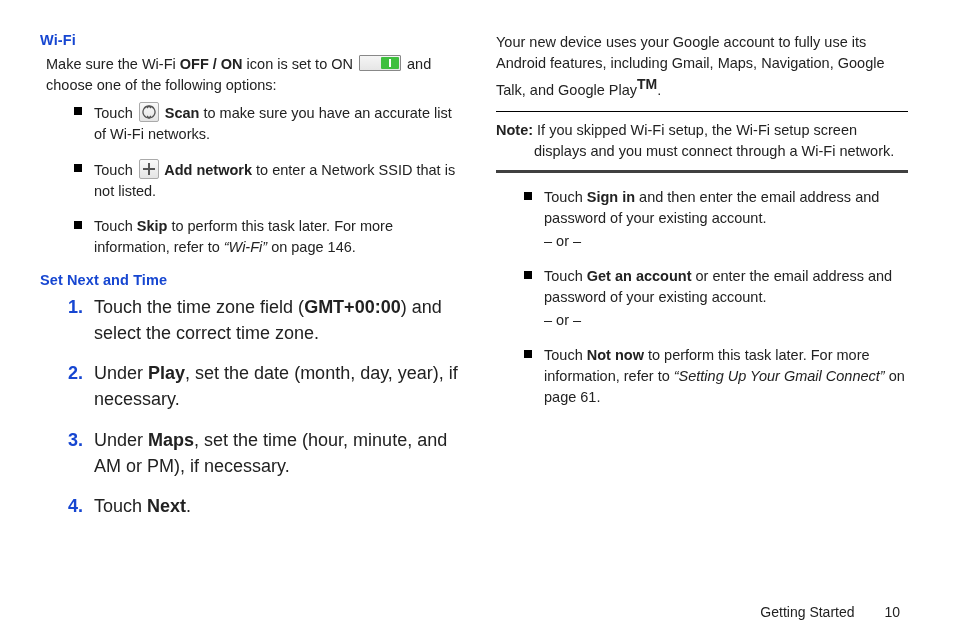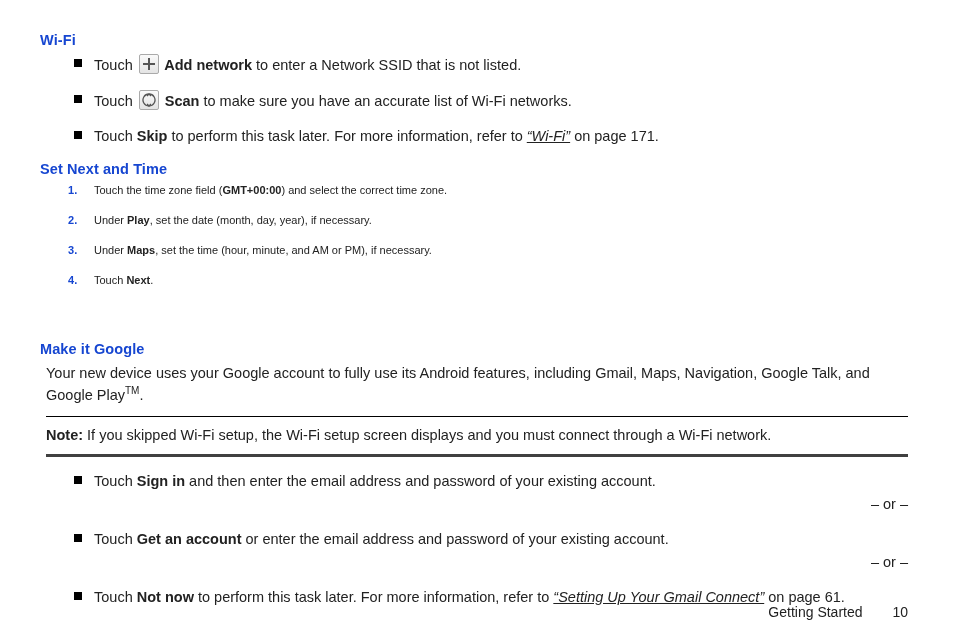--- a/index.html
+++ b/index.html
@@ -14,41 +14,40 @@
   .page {
     box-sizing: border-box;
     width: 954px;
     height: 636px;
     padding: 32px 46px 18px 46px;
     position: relative;
   }
   .cols {
     display: flex;
     gap: 38px;
-    flex-direction: column;
   }
   .col {
     flex: 1;
     min-width: 0;
   }
   h3.section {
     color: #1646d1;
     font-size: 14.5px;
     font-weight: 700;
     margin: 0 0 6px -6px;
     letter-spacing: 0.1px;
     font-stretch: condensed;
   }
   p.body {
     margin: 0 0 6px 0;
     font-size: 14.5px;
     line-height: 1.45;
   }
   .bold { font-weight: 700; }
-  .ital { font-style: italic; text-decoration: underline; }
+  .ital { font-style: italic; }
   .indent1 { margin-left: 8px; }
   ul.square {
     list-style: none;
     padding: 0 0 0 28px;
     margin: 6px 0 0 0;
   }
   ul.square > li {
     position: relative;
     font-size: 14.5px;
     line-height: 1.45;
@@ -66,21 +65,21 @@
   }
   ol.steps {
     list-style: none;
     counter-reset: step;
     padding: 0 0 0 22px;
     margin: 6px 0 0 0;
   }
   ol.steps > li {
     counter-increment: step;
     position: relative;
-    font-size: 11px;
+    font-size: 18px;
     line-height: 1.45;
     padding-left: 26px;
     margin-bottom: 14px;
   }
   ol.steps > li::before {
     content: counter(step) ".";
     position: absolute;
     left: 0;
     top: 0;
     font-weight: 700;
@@ -159,51 +158,54 @@
     padding: 8px 0 8px 0;
     margin: 10px 0 14px 0;
     font-size: 14.5px;
     line-height: 1.45;
   }
   .note-block .note-label { font-weight: 700; }
   .note-hang {
     padding-left: 38px;
     text-indent: -38px;
   }
-  .sup { font-size: 10px; vertical-align: super; }
+  .sup { font-size: 14px; vertical-align: super; font-weight: bold; }
   .footer {
     position: absolute;
-    right: 46px;
+    right: 54px;
     bottom: 16px;
     font-size: 14px;
   }
   .footer .pnum { margin-left: 26px; }
-  .or-line { display:block; margin-top:2px;text-align:right; }
+  .or-line { display:block; margin-top:2px; }
 </style>
 </head>
 <body>
 
 <div class="page">
   <div class="cols">
 
     <div class="col">
       <h3 class="section">Wi-Fi</h3>
+      <p class="body indent1">
+        <span>Make sure the Wi-Fi </span><span class="bold">OFF / ON</span><span> icon is set to ON </span><span class="switch-icon"></span><span> and choose one of the following options:</span>
+      </p>
       <ul class="square">
-        <li>
-          <span>Touch </span><span class="plus-icon"></span><span class="bold"> Add network</span><span> to enter a Network SSID that is not listed.</span>
-        </li>
         <li>
           <span>Touch </span><span class="scan-icon"><svg viewBox="0 0 14 14">
                 <path d="M7 1 A6 6 0 1 1 6.99 1" fill="none" stroke="#555" stroke-width="1.3"></path>
                 <path d="M7 1 L9 3 M7 1 L5 3" stroke="#555" stroke-width="1.3" fill="none"></path>
                 <path d="M7 13 L5 11 M7 13 L9 11" stroke="#555" stroke-width="1.3" fill="none"></path>
               </svg></span><span class="bold"> Scan</span><span> to make sure you have an accurate list of Wi-Fi networks.</span>
         </li>
         <li>
-          <span>Touch </span><span class="bold">Skip</span><span> to perform this task later. For more information, refer to </span><span class="ital">“Wi-Fi”</span><span>  on page 171.</span>
+          <span>Touch </span><span class="plus-icon"></span><span class="bold"> Add network</span><span> to enter a Network SSID that is not listed.</span>
+        </li>
+        <li>
+          <span>Touch </span><span class="bold">Skip</span><span> to perform this task later. For more information, refer to </span><span class="ital">“Wi-Fi”</span><span>  on page 146.</span>
         </li>
       </ul>
 
       <h3 class="section">Set Next and Time</h3>
       <ol class="steps">
         <li>
           <span>Touch the time zone field (</span><span class="bold">GMT+00:00</span><span>) and select the correct time zone.</span>
         </li>
         <li>
           <span>Under </span><span class="bold">Play</span><span>, set the date (month, day, year), if necessary.</span>
@@ -211,21 +213,20 @@
         <li>
           <span>Under </span><span class="bold">Maps</span><span>, set the time (hour, minute, and AM or PM), if necessary.</span>
         </li>
         <li>
           <span>Touch </span><span class="bold">Next</span><span>.</span>
         </li>
       </ol>
     </div>
 
     <div class="col">
-      <h3 class="section">Make it Google</h3>
       <p class="body indent1">
         <span>Your new device uses your Google account to fully use its Android features, including Gmail, Maps, Navigation, Google Talk, and Google Play</span><span class="sup">TM</span><span>.</span>
       </p>
 
       <div class="note-block">
         <div class="note-hang">
           <span class="note-label">Note:</span><span> If you skipped Wi-Fi setup, the Wi-Fi setup screen displays and you must connect through a Wi-Fi network.</span>
         </div>
       </div>
 

